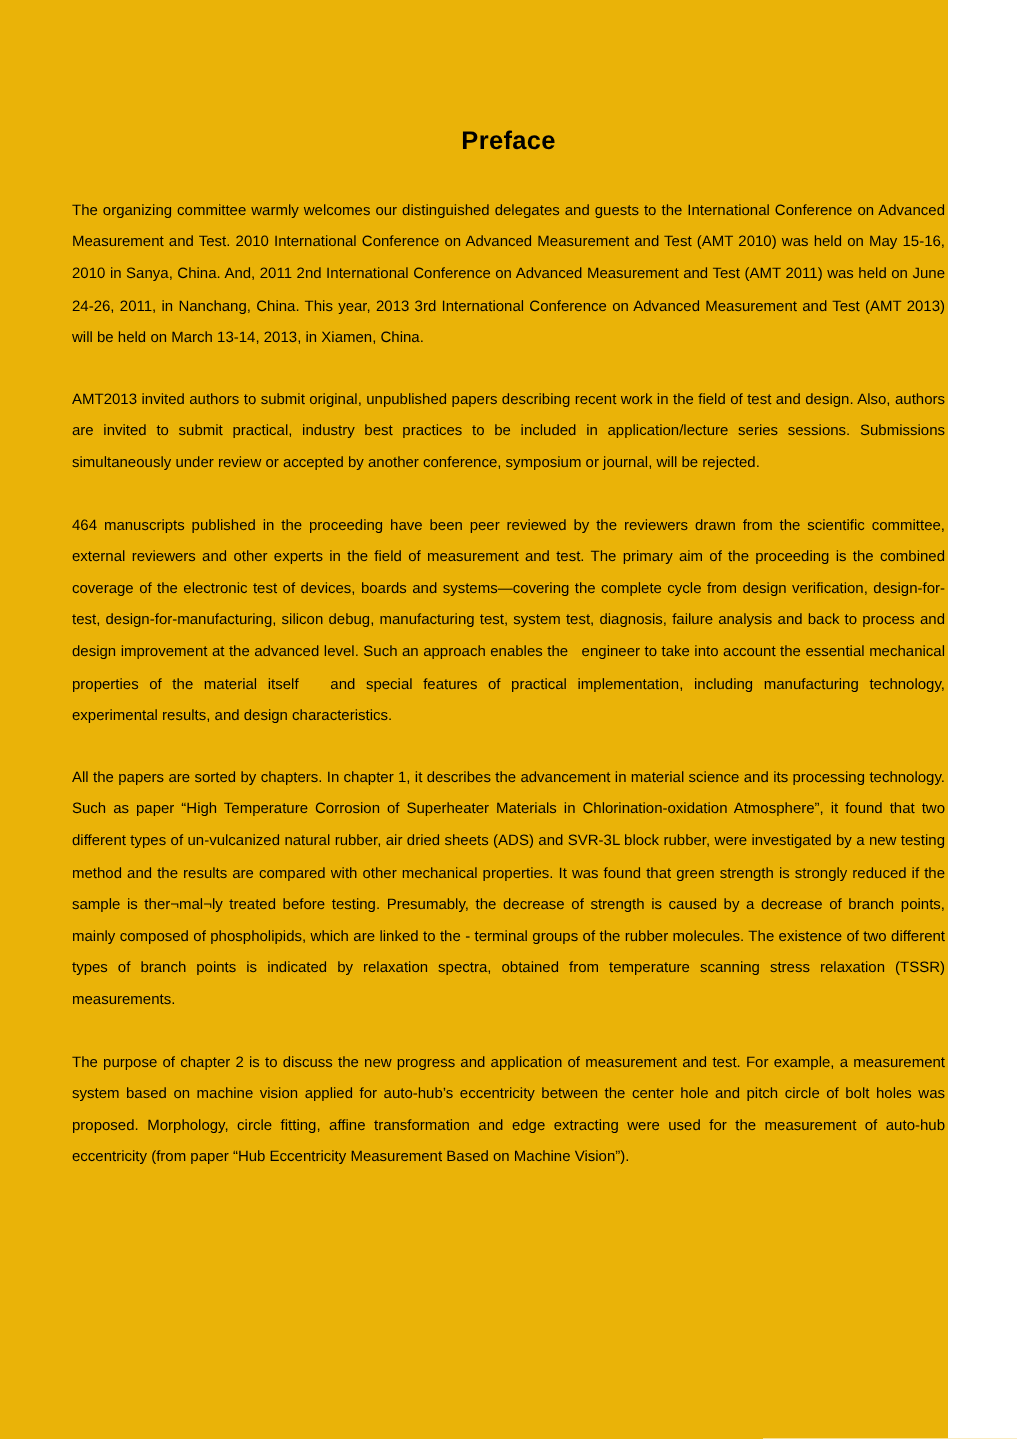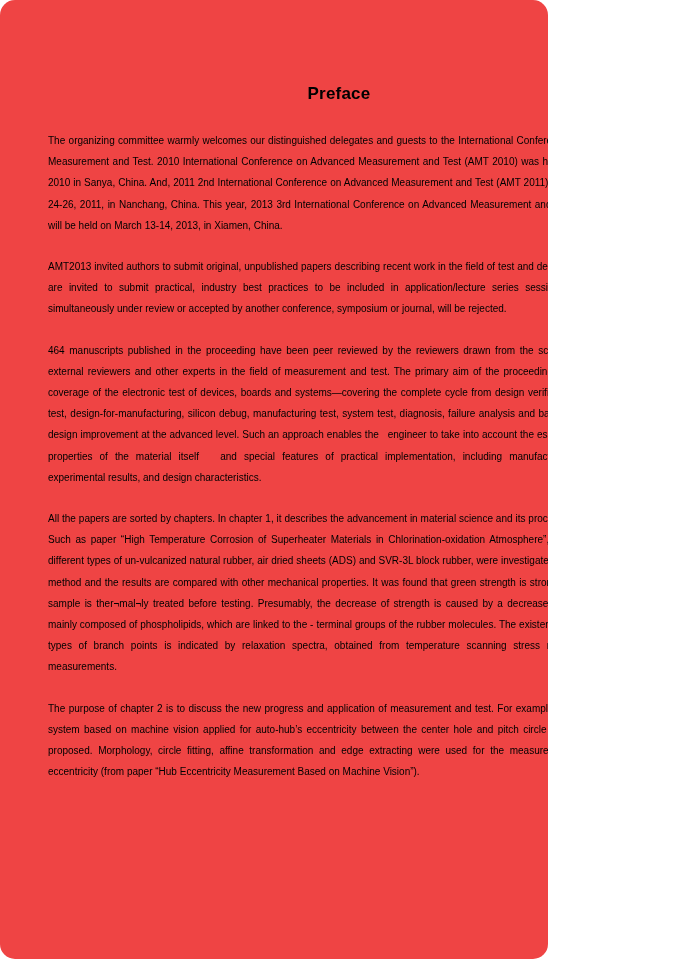--- a/index.html
+++ b/index.html
@@ -9,27 +9,26 @@
   }
   body {
     width: 678px;
     height: 959px;
     font-family: "Liberation Sans", sans-serif;
     color: #000000;
     -webkit-font-smoothing: antialiased;
   }
   .page {
     position: relative;
-    width: 548px;
+    width: 632px;
     height: 959px;
-    background: #ef4444;
+    background: #eab308;
     box-sizing: border-box;
     padding: 0;
     overflow: hidden;
-    border-radius: 15px;
   }
   .content {
     position: absolute;
     left: 48px;
     top: 84px;
     width: 582px;
   }
   .doc-title {
     font-size: 17px;
     font-weight: bold;

